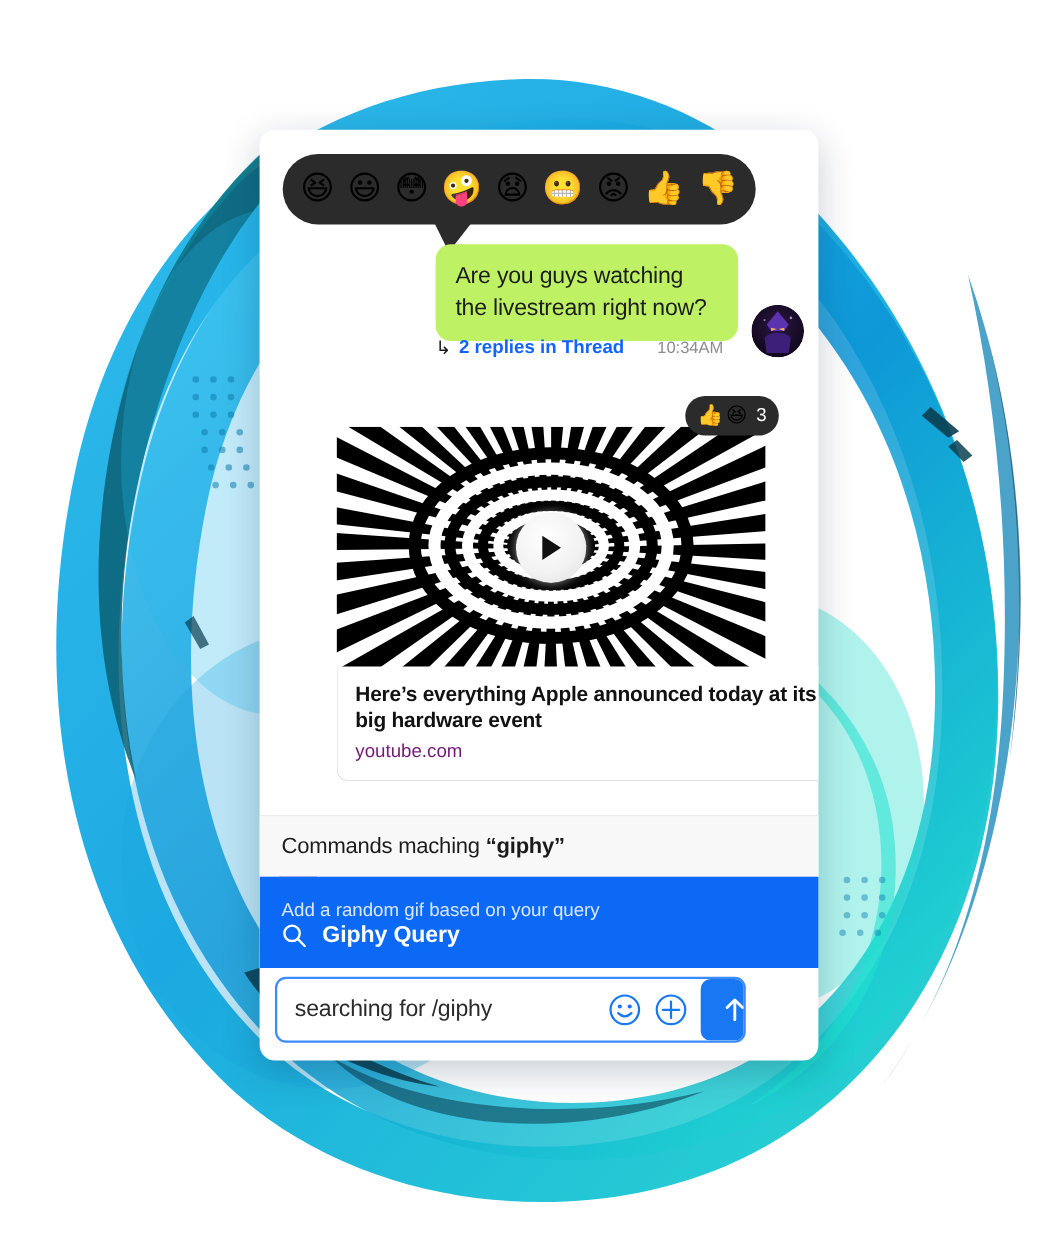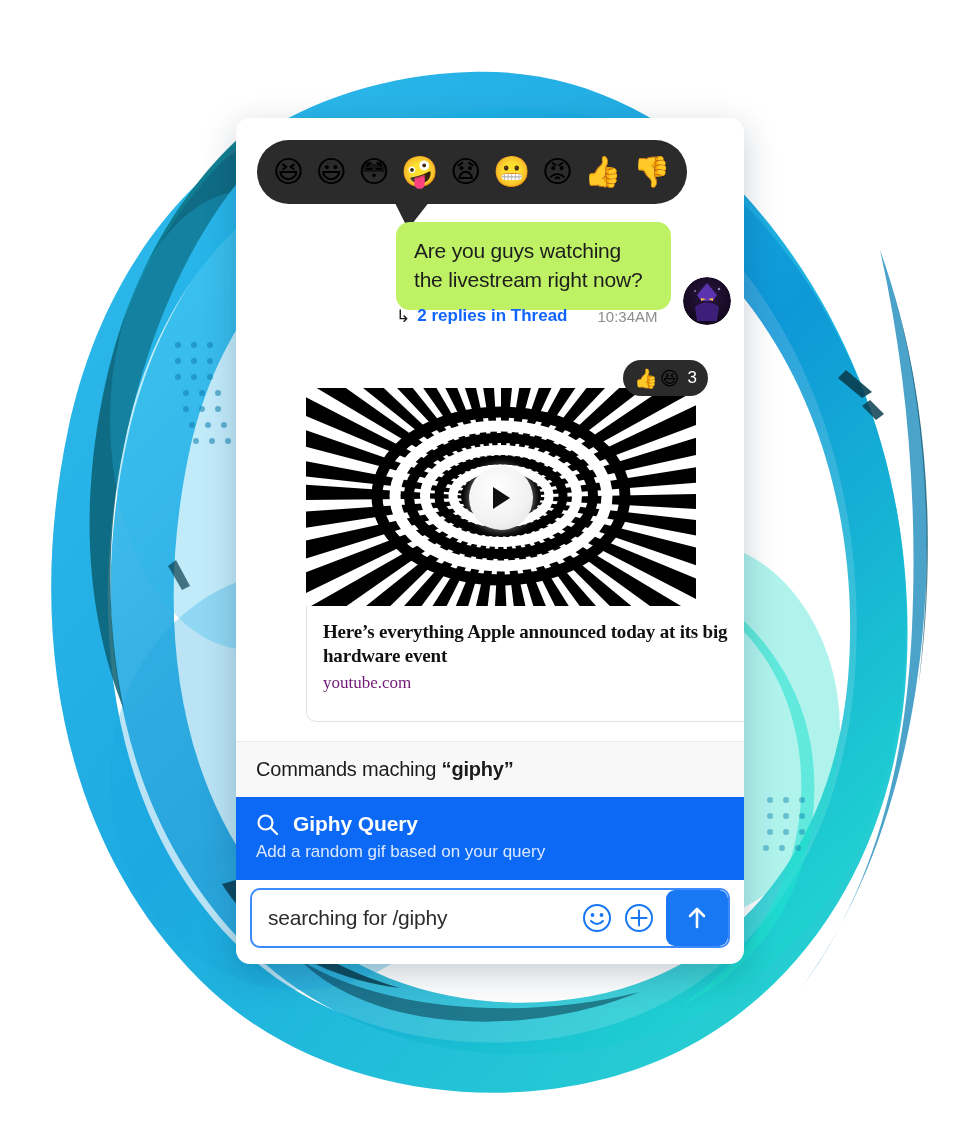--- a/index.html
+++ b/index.html
@@ -197,23 +197,22 @@
     box-shadow: 0 0 10px rgba(255,255,255,.55);
   }
   #link-card {
     position: relative;
     width: 456px;
     box-sizing: border-box;
     background: #ffffff;
     border: 1px solid #e3e3e3;
     border-top: none;
     border-radius: 0 0 10px 10px;
-    padding: 14px 16px 28px 16px;
+    padding: 14px 16px 16px 16px;
     margin-top: -2px;
-    font-family: Liberation Serif, serif;
   }
   #link-title {
     font-size: 19px;
     font-weight: bold;
     line-height: 24px;
     color: #111111;
     letter-spacing: -.2px;
   }
   #link-domain {
     font-size: 17px;
@@ -282,21 +281,21 @@
     font-size: 17px;
     color: #dbe8ff;
     margin-top: 6px;
   }
 
   
   #composer {
     position: absolute;
     left: 14px;
     bottom: 16px;
-    width: 480px;
+    width: 428px;
     height: 60px;
     background: #ffffff;
     border: 2px solid #3b8bff;
     border-radius: 10px;
     display: flex;
     align-items: center;
     box-sizing: border-box;
     overflow: hidden;
   }
   #composer-input {
@@ -573,28 +572,28 @@
     </div>
     <span id="author-name">Ricky</span>
     <span id="author-time">10:34AM</span>
   </div>
 
   <div id="command-panel">
     <div id="command-header">
       <span>Commands maching </span><b>“giphy”</b>
     </div>
     <div id="command-item">
+      <div id="command-desc">Add a random gif based on your query</div>
       <div id="command-item-top">
         <svg width="23" height="23" viewBox="0 0 23 23">
           <circle cx="9.5" cy="9.5" r="7" fill="none" stroke="#ffffff" stroke-width="2.2"></circle>
           <line x1="14.6" y1="14.6" x2="21" y2="21" stroke="#ffffff" stroke-width="2.2" stroke-linecap="round"></line>
         </svg>
         <span id="command-label">Giphy Query</span>
       </div>
-      <div id="command-desc">Add a random gif based on your query</div>
     </div>
   </div>
 
   <div id="composer">
     <input id="composer-input" type="text" value="searching for /giphy" style="">
     <svg class="composer-icon" viewBox="0 0 30 30">
       <circle cx="15" cy="15" r="13" fill="none" stroke="#1877f2" stroke-width="2"></circle>
       <circle cx="10.5" cy="12" r="1.9" fill="#1877f2"></circle>
       <circle cx="19.5" cy="12" r="1.9" fill="#1877f2"></circle>
       <path d="M9 18 Q15 24 21 18" fill="none" stroke="#1877f2" stroke-width="2" stroke-linecap="round"></path>

